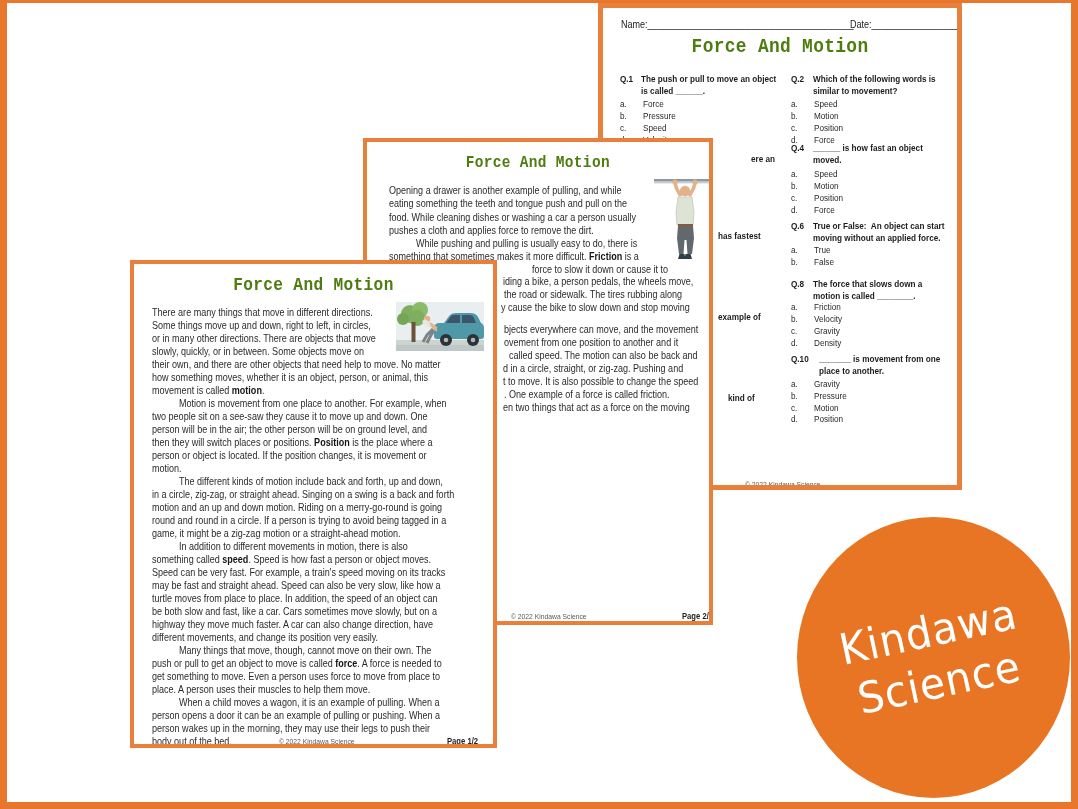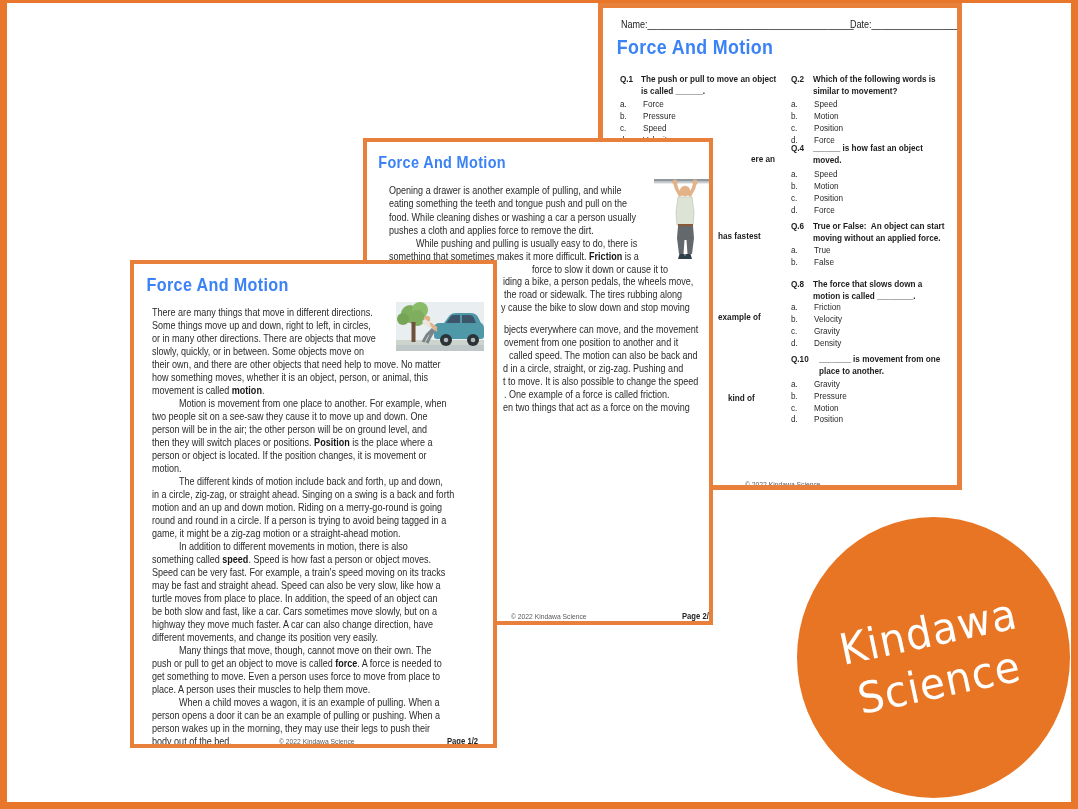--- a/index.html
+++ b/index.html
@@ -14,21 +14,21 @@
   #frame-left{left:0;top:0;width:7px;height:809px;}
   #frame-right{left:1071px;top:0;width:7px;height:809px;}
   #frame-bottom{left:0;top:802px;width:1078px;height:7px;}
 
   
   .page{position:absolute;background:#ffffff;border:4px solid #E8803C;box-sizing:border-box;overflow:hidden;}
   #quiz-page{left:598px;top:3px;width:364px;height:487px;z-index:1;border-width:5px;}
   #page2{left:363px;top:138px;width:350px;height:487px;z-index:2;}
   #page1{left:130px;top:260px;width:367px;height:488px;z-index:3;}
 
-  .pg-title{position:absolute;left:0;right:0;text-align:left;font-weight:800;color:#3b82f6;}
+  .pg-title{position:absolute;left:0;right:0;text-align:center;font-weight:800;color:#4d7c0f;font-family:Liberation Mono, monospace;}
   .pg-title>span{display:inline-block;transform:scaleX(0.85);letter-spacing:0.4px;white-space:pre;}
   #page1 .pg-title{top:10px;font-size:19px;}
   #page2 .pg-title{top:11px;font-size:17px;}
   #quiz-page .pg-title{top:27px;font-size:21px;}
 
   .ln{
     position:absolute;white-space:pre;line-height:11px;font-size:10.5px;color:#2a2a2a;
     transform-origin:0 0;transform:scaleX(0.86);
   }
   .ln b{font-weight:700;color:#151515;}

